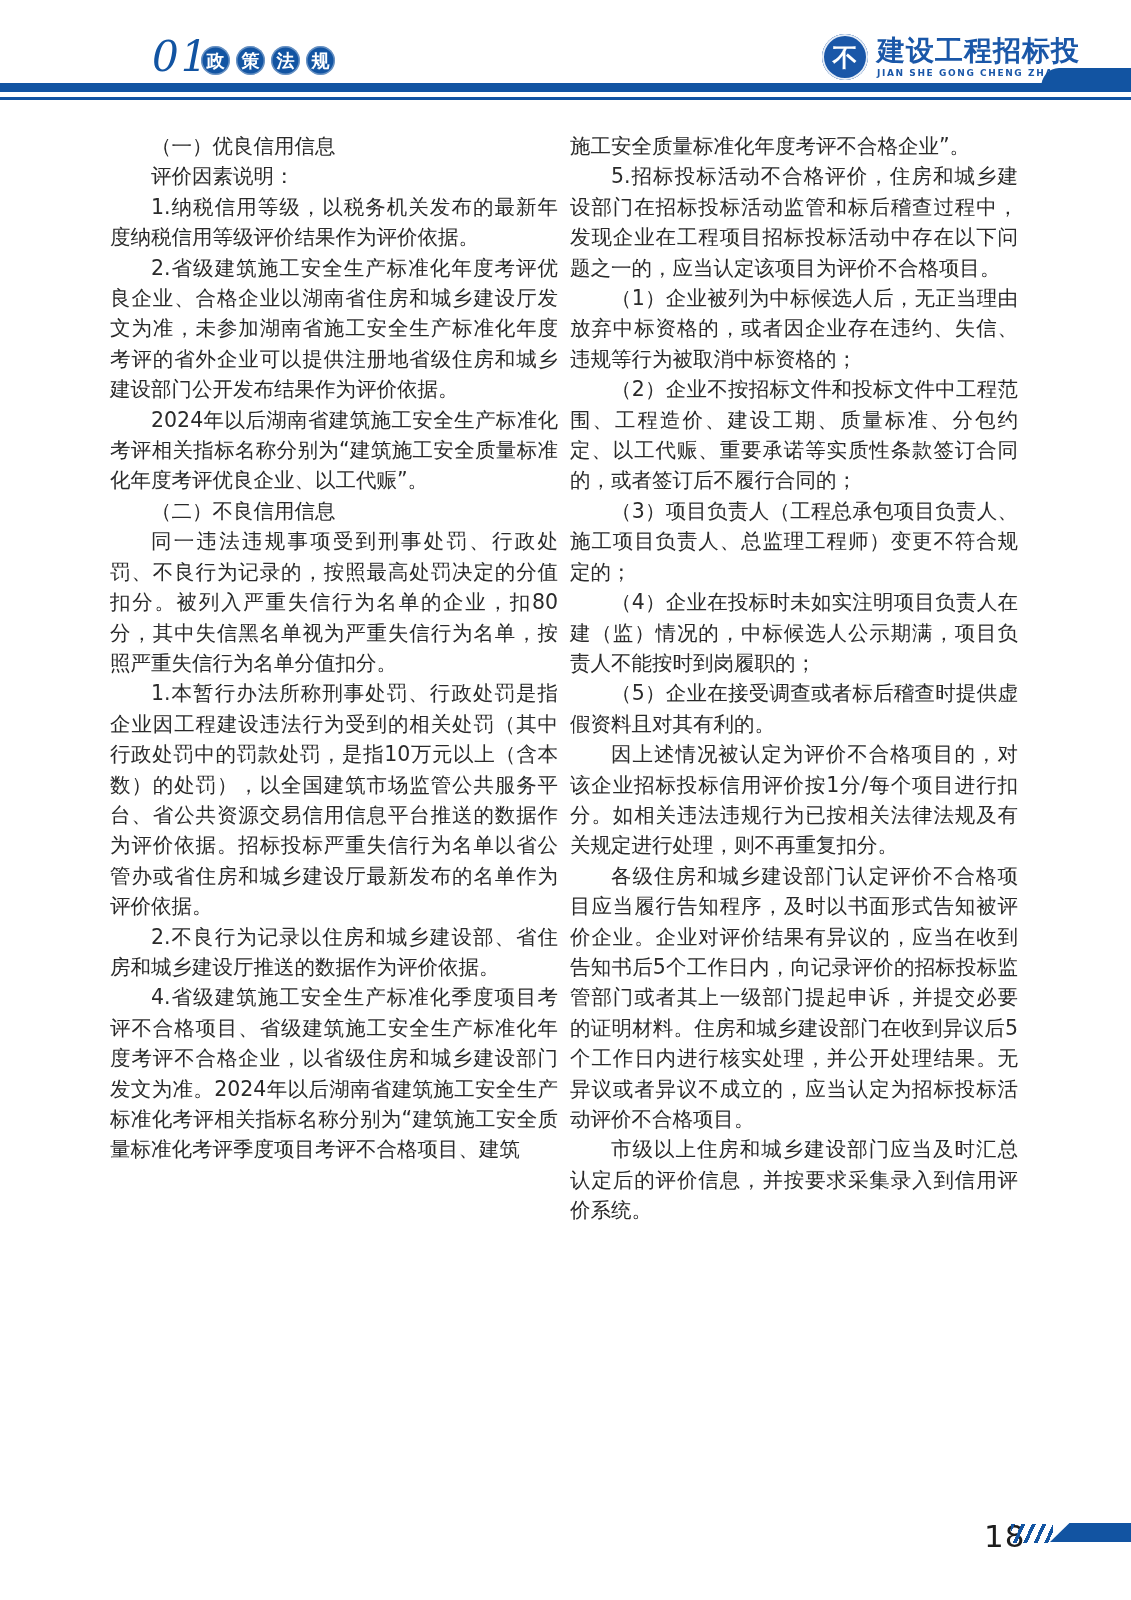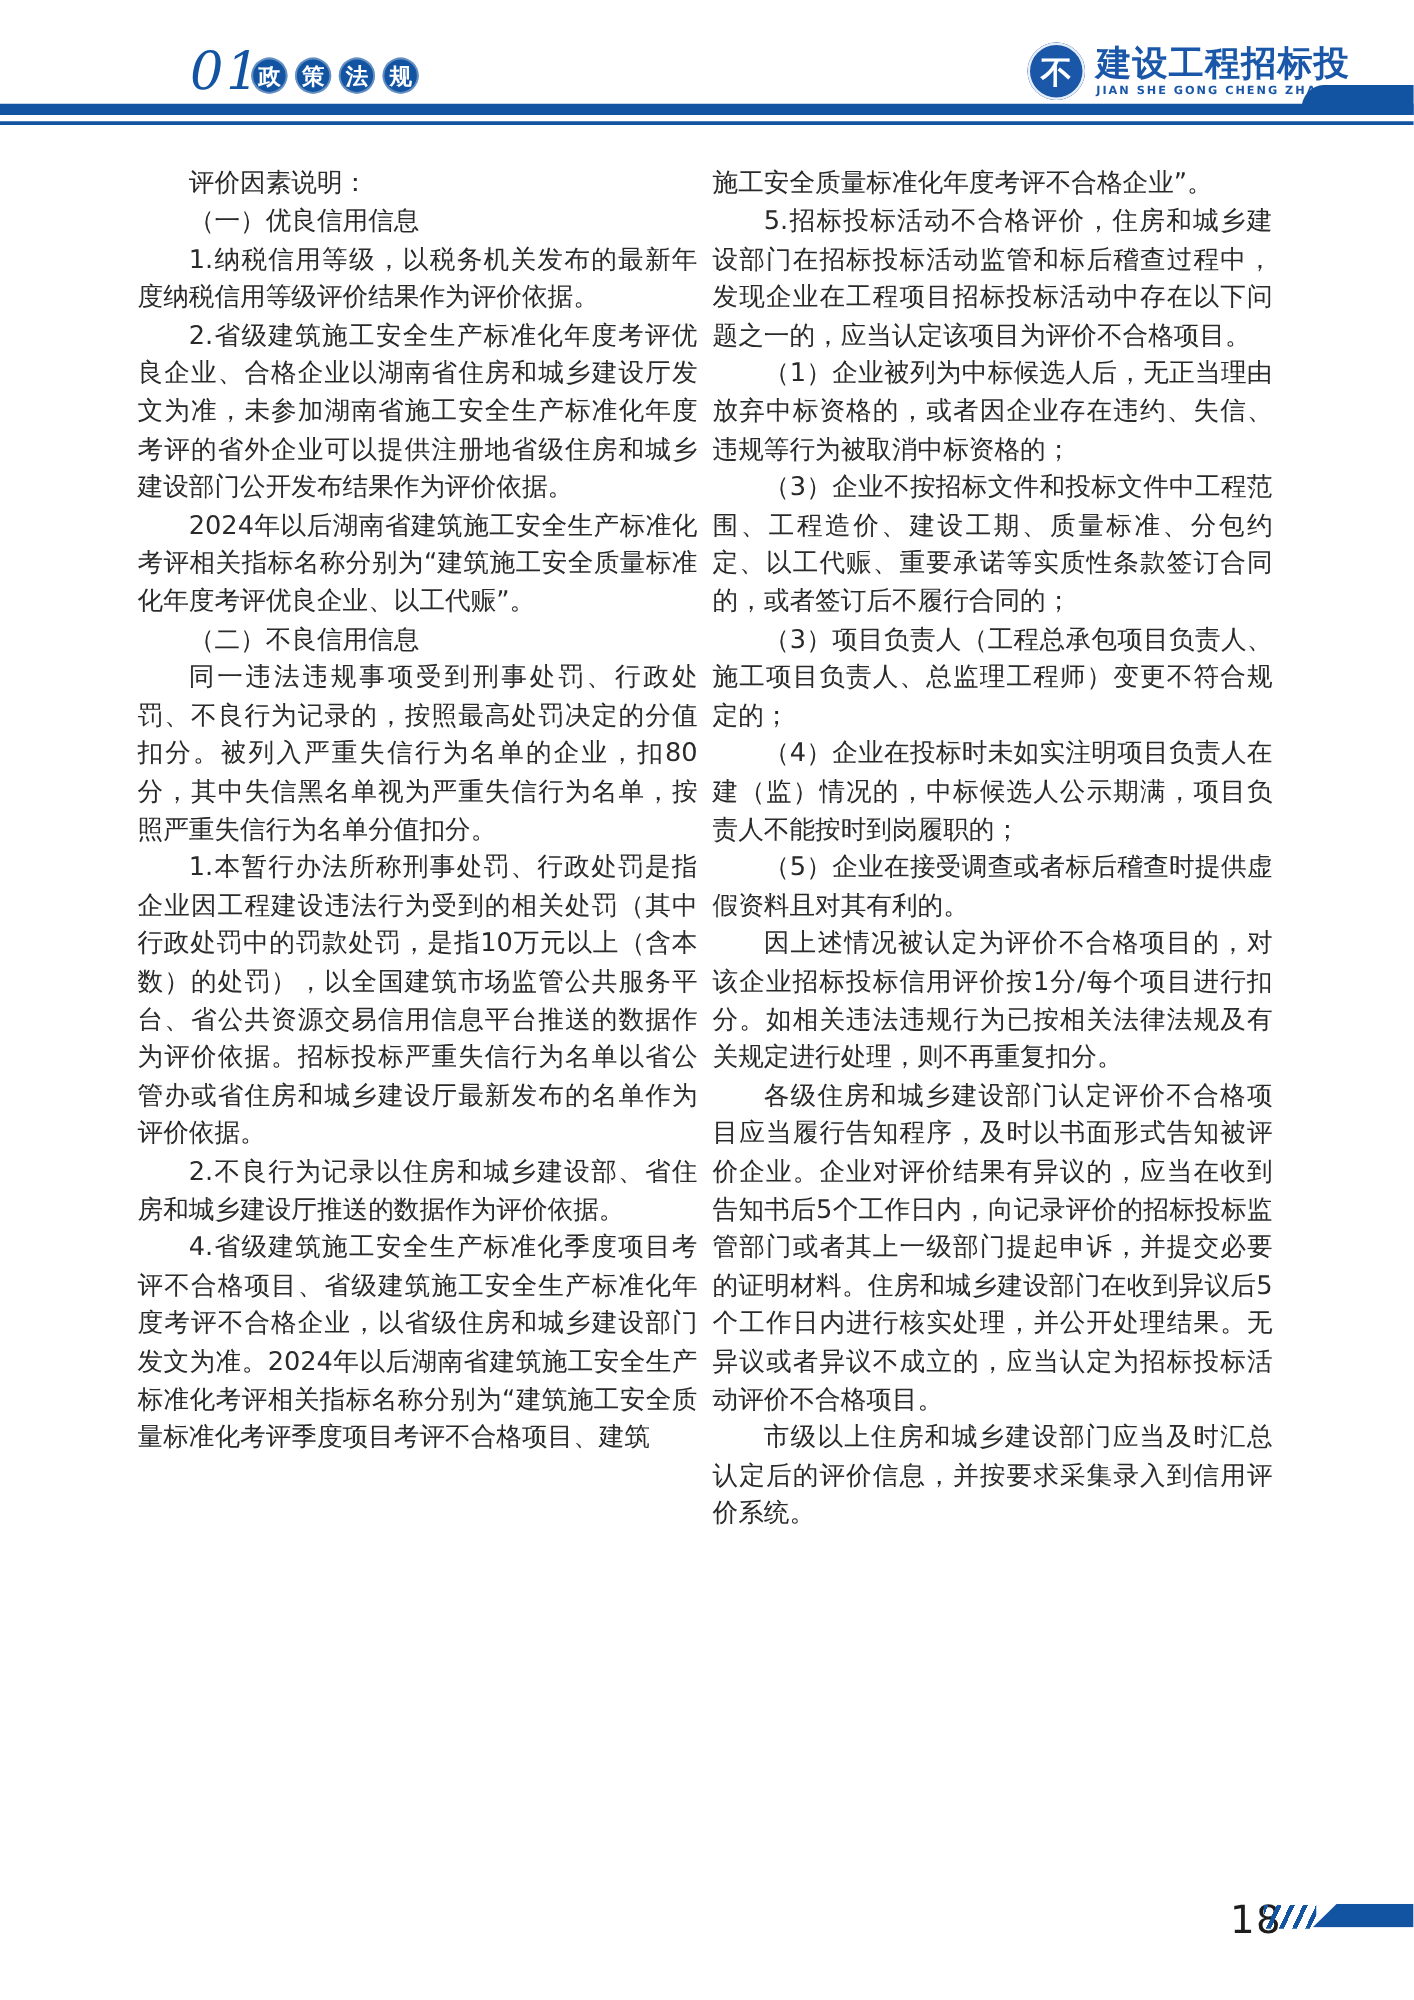--- a/index.html
+++ b/index.html
@@ -120,36 +120,36 @@
     <div class="logo-subtitle">JIAN SHE GONG CHENG ZHAO TOU BIAD</div>
   </div>
 </div>
 
 <div class="bar-ramp"></div>
 <div class="bar-thick"></div>
 <div class="bar-thin"></div>
 
 <div class="columns">
   <div class="col">
+      <p class="para">（一）优良信用信息</p>
       <p class="para">评价因素说明：</p>
-      <p class="para">（一）优良信用信息</p>
       <p class="para">1.纳税信用等级，以税务机关发布的最新年度纳税信用等级评价结果作为评价依据。</p>
       <p class="para">2.省级建筑施工安全生产标准化年度考评优良企业、合格企业以湖南省住房和城乡建设厅发文为准，未参加湖南省施工安全生产标准化年度考评的省外企业可以提供注册地省级住房和城乡建设部门公开发布结果作为评价依据。</p>
       <p class="para">2024年以后湖南省建筑施工安全生产标准化考评相关指标名称分别为“建筑施工安全质量标准化年度考评优良企业、以工代赈”。</p>
       <p class="para">（二）不良信用信息</p>
       <p class="para">同一违法违规事项受到刑事处罚、行政处罚、不良行为记录的，按照最高处罚决定的分值扣分。被列入严重失信行为名单的企业，扣80分，其中失信黑名单视为严重失信行为名单，按照严重失信行为名单分值扣分。</p>
       <p class="para">1.本暂行办法所称刑事处罚、行政处罚是指企业因工程建设违法行为受到的相关处罚（其中行政处罚中的罚款处罚，是指10万元以上（含本数）的处罚），以全国建筑市场监管公共服务平台、省公共资源交易信用信息平台推送的数据作为评价依据。招标投标严重失信行为名单以省公管办或省住房和城乡建设厅最新发布的名单作为评价依据。</p>
       <p class="para">2.不良行为记录以住房和城乡建设部、省住房和城乡建设厅推送的数据作为评价依据。</p>
       <p class="para">4.省级建筑施工安全生产标准化季度项目考评不合格项目、省级建筑施工安全生产标准化年度考评不合格企业，以省级住房和城乡建设部门发文为准。2024年以后湖南省建筑施工安全生产标准化考评相关指标名称分别为“建筑施工安全质量标准化考评季度项目考评不合格项目、建筑</p>
     </div>
   <div class="col">
       <p class="para cont">施工安全质量标准化年度考评不合格企业”。</p>
       <p class="para">5.招标投标活动不合格评价，住房和城乡建设部门在招标投标活动监管和标后稽查过程中，发现企业在工程项目招标投标活动中存在以下问题之一的，应当认定该项目为评价不合格项目。</p>
       <p class="para">（1）企业被列为中标候选人后，无正当理由放弃中标资格的，或者因企业存在违约、失信、违规等行为被取消中标资格的；</p>
-      <p class="para">（3）企业不按招标文件和投标文件中工程范围、工程造价、建设工期、质量标准、分包约定、以工代赈、重要承诺等实质性条款签订合同的，或者签订后不履行合同的；</p>
+      <p class="para">（2）企业不按招标文件和投标文件中工程范围、工程造价、建设工期、质量标准、分包约定、以工代赈、重要承诺等实质性条款签订合同的，或者签订后不履行合同的；</p>
       <p class="para">（3）项目负责人（工程总承包项目负责人、施工项目负责人、总监理工程师）变更不符合规定的；</p>
       <p class="para">（4）企业在投标时未如实注明项目负责人在建（监）情况的，中标候选人公示期满，项目负责人不能按时到岗履职的；</p>
       <p class="para">（5）企业在接受调查或者标后稽查时提供虚假资料且对其有利的。</p>
       <p class="para">因上述情况被认定为评价不合格项目的，对该企业招标投标信用评价按1分/每个项目进行扣分。如相关违法违规行为已按相关法律法规及有关规定进行处理，则不再重复扣分。</p>
       <p class="para">各级住房和城乡建设部门认定评价不合格项目应当履行告知程序，及时以书面形式告知被评价企业。企业对评价结果有异议的，应当在收到告知书后5个工作日内，向记录评价的招标投标监管部门或者其上一级部门提起申诉，并提交必要的证明材料。住房和城乡建设部门在收到异议后5个工作日内进行核实处理，并公开处理结果。无异议或者异议不成立的，应当认定为招标投标活动评价不合格项目。</p>
       <p class="para">市级以上住房和城乡建设部门应当及时汇总认定后的评价信息，并按要求采集录入到信用评价系统。</p>
     </div>
 </div>
 
 <div class="page-num">18</div>

